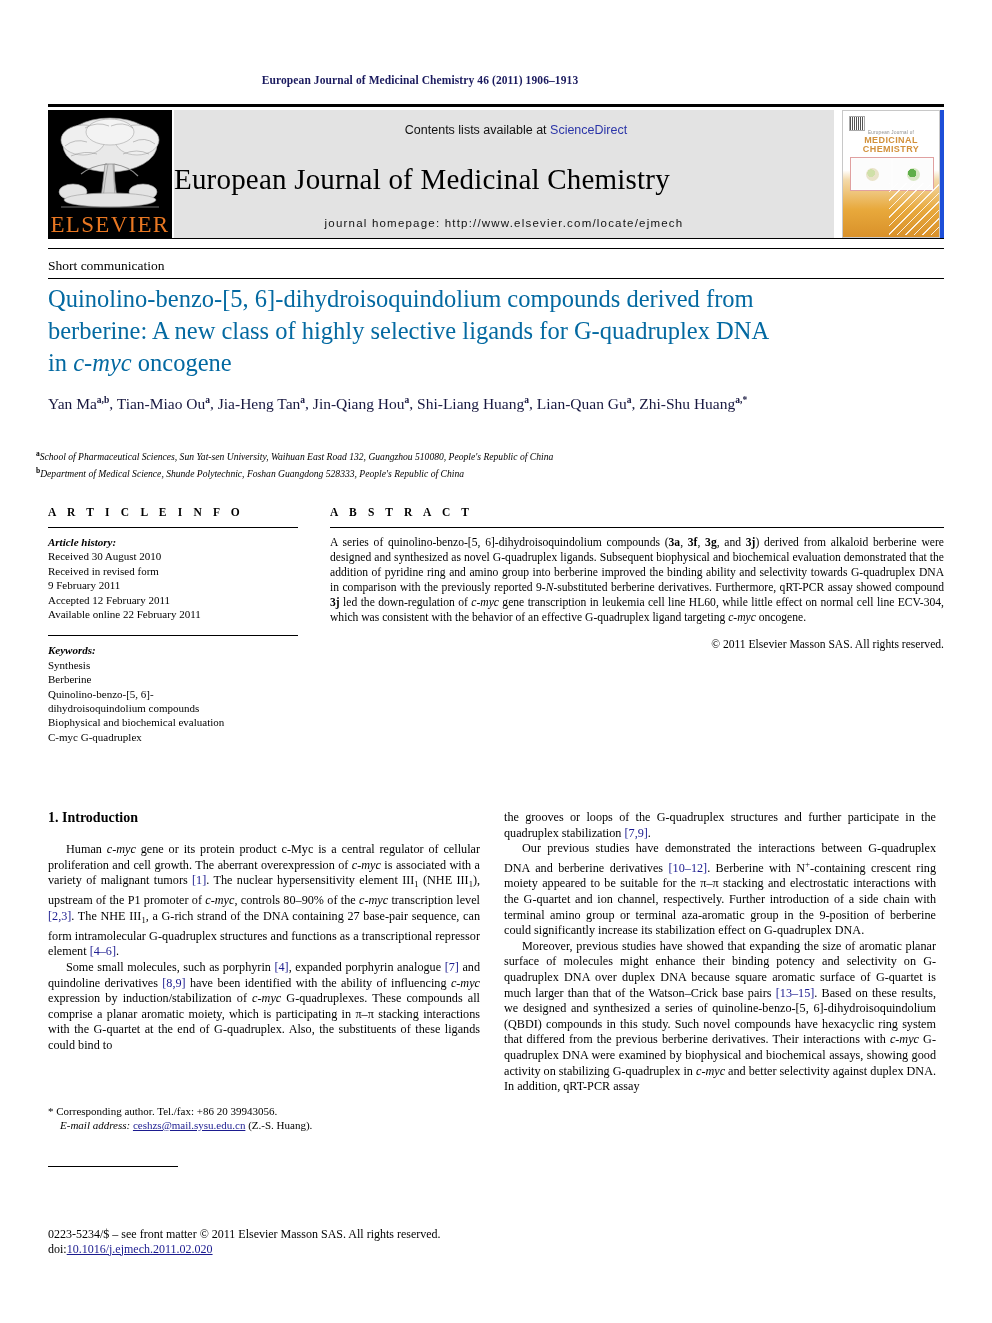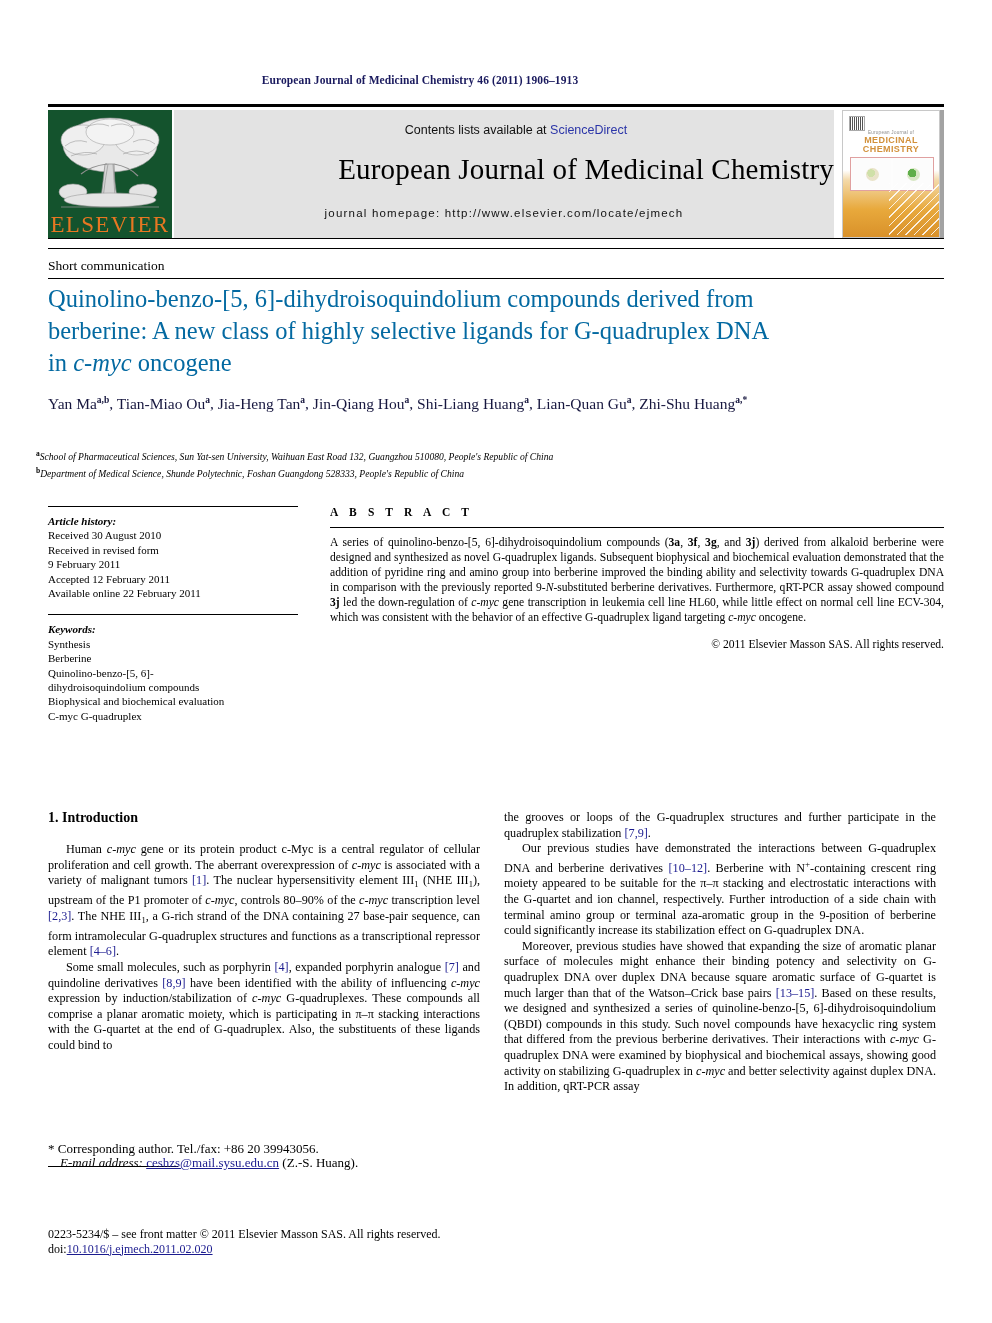--- a/index.html
+++ b/index.html
@@ -48,21 +48,21 @@
   .masthead-inner {
     display: flex;
     align-items: stretch;
     height: 128px;
     margin-top: 3px;
   }
   .elsevier-logo {
     width: 124px;
     flex: 0 0 124px;
     position: relative;
-    background: #14532d;
+    background: #000000;
   }
   .tree-svg { display:block; margin: 2px auto 0; }
   .elsevier-word {
     font-family: "Liberation Serif", serif;
     color: #E87722;
     font-size: 23px;
     letter-spacing: 1.3px;
     text-align: center;
     line-height: 1;
     margin-top: 1px;
@@ -78,40 +78,40 @@
   .contents-line {
     text-align: center;
     font-family: "Liberation Sans", sans-serif;
     font-size: 12.5px;
     color: #111;
     padding-top: 13px;
     padding-left: 24px;
   }
   .sd-link { color: #2b35a8; }
   .journal-title {
-    text-align: right;
+    text-align: left;
     font-family: "Liberation Serif", serif;
     font-size: 29px;
     color: #000;
-    margin-top: 16px;
+    margin-top: 26px;
     letter-spacing: 0.2px;
   }
   .homepage-line {
     text-align: center;
     font-family: "Liberation Sans", sans-serif;
     font-size: 11.5px;
     color: #111;
     margin-top: 21px;
     letter-spacing: 1.2px;
   }
 
   .cover {
     width: 102px;
     flex: 0 0 102px;
-    background: #a3a3a3;
+    background: #1d4ed8;
     position: relative;
   }
   .cover-img {
     width: 96px;
     height: 126px;
     border: 1px solid #c8c8c8;
     position: relative;
     overflow: hidden;
     background: linear-gradient(180deg,#ffffff 0%,#ffffff 47%,#f3d9a8 55%,#e8a93c 78%,#d9912a 100%);
   }
@@ -281,23 +281,23 @@
   .footnote-rule {
     position: absolute;
     left: 48px;
     top: 1166px;
     width: 130px;
     border-top: 1px solid #000;
   }
   .footnote {
     position: absolute;
     left: 48px;
-    top: 1142px;
+    top: 1104px;
     width: 440px;
-    font-size: 13px;
+    font-size: 11px;
     line-height: 14px;
   }
   .footnote .em { font-style: italic; }
   .footnote a.mail { color: #1b1b8f; }
 
   .issn {
     position: absolute;
     left: 48px;
     top: 1227px;
     width: 460px;
@@ -394,20 +394,21 @@
 
   <div class="affils" id="affils">
       <div><sup>a</sup>School of Pharmaceutical Sciences, Sun Yat-sen University, Waihuan East Road 132, Guangzhou 510080, People's Republic of China</div>
       <div><sup>b</sup>Department of Medical Science, Shunde Polytechnic, Foshan Guangdong 528333, People's Republic of China</div>
     </div>
 
   <div class="infoblock">
     <div class="ia-cols">
 
       <div class="col-info">
+        <div class="sectlabel">A R T I C L E    I N F O</div>
         <div class="hairline"></div>
         <div class="hist">
           <div class="hd">Article history:</div>
           <div>Received 30 August 2010</div>
           <div>Received in revised form</div>
           <div>9 February 2011</div>
           <div>Accepted 12 February 2011</div>
           <div>Available online 22 February 2011</div>
         </div>
         <div class="hairline2"></div>

